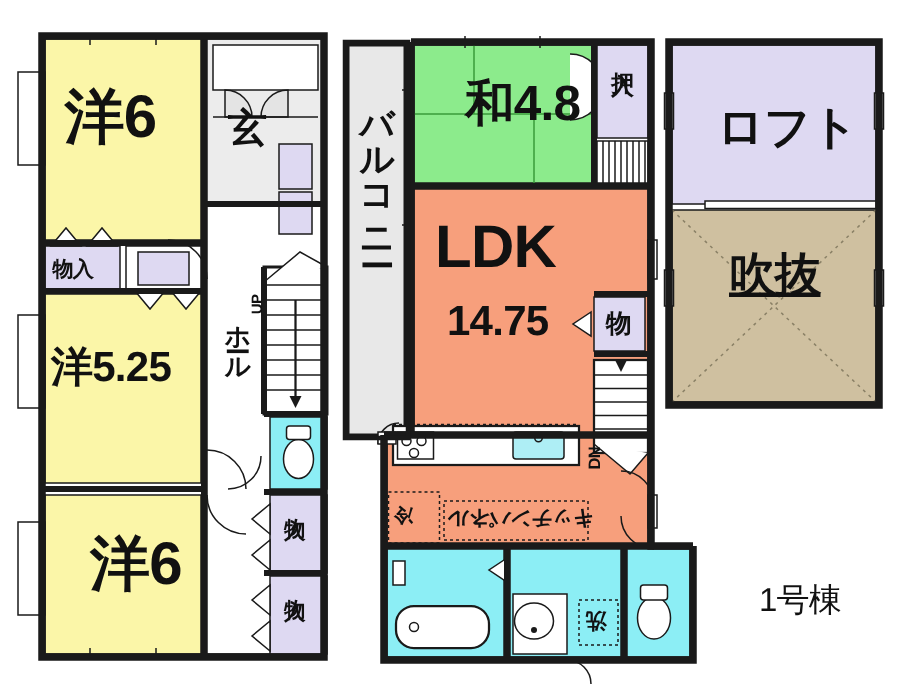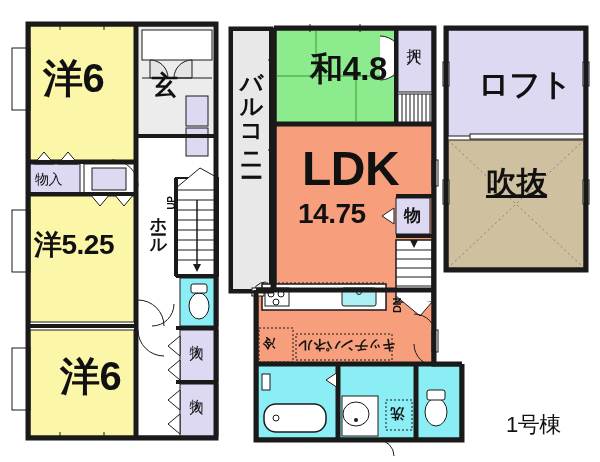--- a/index.html
+++ b/index.html
@@ -18,21 +18,21 @@
     color:#111;
     white-space:nowrap;
     line-height:1;
     letter-spacing:-0.5px;
   }
   .vert {
     writing-mode:vertical-rl;
     text-orientation:upright;
     letter-spacing:1px;
   }
-  .tiny { font-size:11px; font-weight:normal; }
+  .tiny { font-size:11px; font-weight:bold; }
   .rot180 { transform:rotate(180deg); }
 </style>
 </head>
 <body>
 
 <svg id="plan" viewBox="0 0 600 462">
   <rect x="0" y="0" width="600" height="462" fill="#ffffff"></rect>
 
   <g>
 
@@ -290,31 +290,31 @@
 <div class="room-label vert tiny" style="left:190px; top:388px; font-size:14px;">物入</div>
 
 <div class="room-label" style="left:166px; top:198px; font-size:10px; transform:rotate(-90deg);">UP</div>
 
 <div class="room-label vert" style="left:240px; top:56px; font-size:23px;">バルコニー</div>
 
 <div class="room-label" style="left:310px; top:52px; font-size:33px;">和4.8</div>
 
 <div class="room-label vert tiny" style="left:407px; top:36px; font-size:15px;">押入</div>
 
-<div class="room-label" style="left:302px; top:145px; font-size:48px;">LDK</div>
+<div class="room-label" style="left:290px; top:145px; font-size:40px;">LDK</div>
 
 <div class="room-label" style="left:298px; top:200px; font-size:28px;">14.75</div>
 
 <div class="room-label" style="left:404px; top:207px; font-size:17px;">物</div>
 
 <div class="room-label" style="left:390px; top:300px; font-size:11px; transform:rotate(-90deg);">DN</div>
 
 <div class="room-label rot180" style="left:263px; top:337px; font-size:13px;">冷</div>
 
 <div class="room-label rot180" style="left:299px; top:339px; font-size:14px;">キッチンパネル</div>
 
 <div class="room-label rot180" style="left:391px; top:407px; font-size:14px;">洗</div>
 
 <div class="room-label" style="left:478px; top:69px; font-size:31px;">ロフト</div>
 
 <div class="room-label" style="left:486px; top:167px; font-size:31px;text-decoration:underline;">吹抜</div>
 
-<div class="room-label" style="left:506px; top:414px; font-size:22px; font-weight:normal;">1号棟</div>
+<div class="room-label" style="left:506px; top:389px; font-size:22px; font-weight:normal;">1号棟</div>
 
 </body></html>

